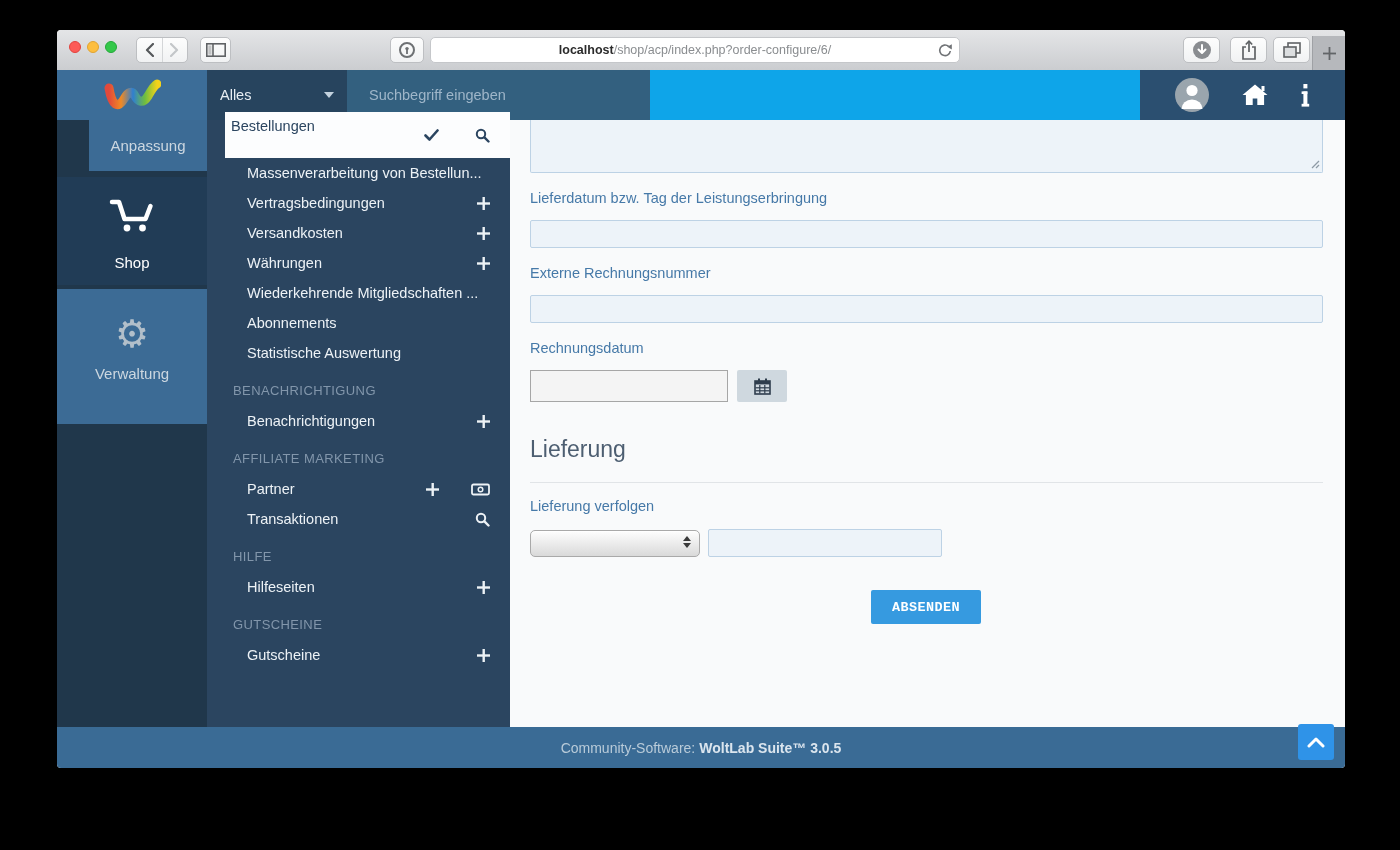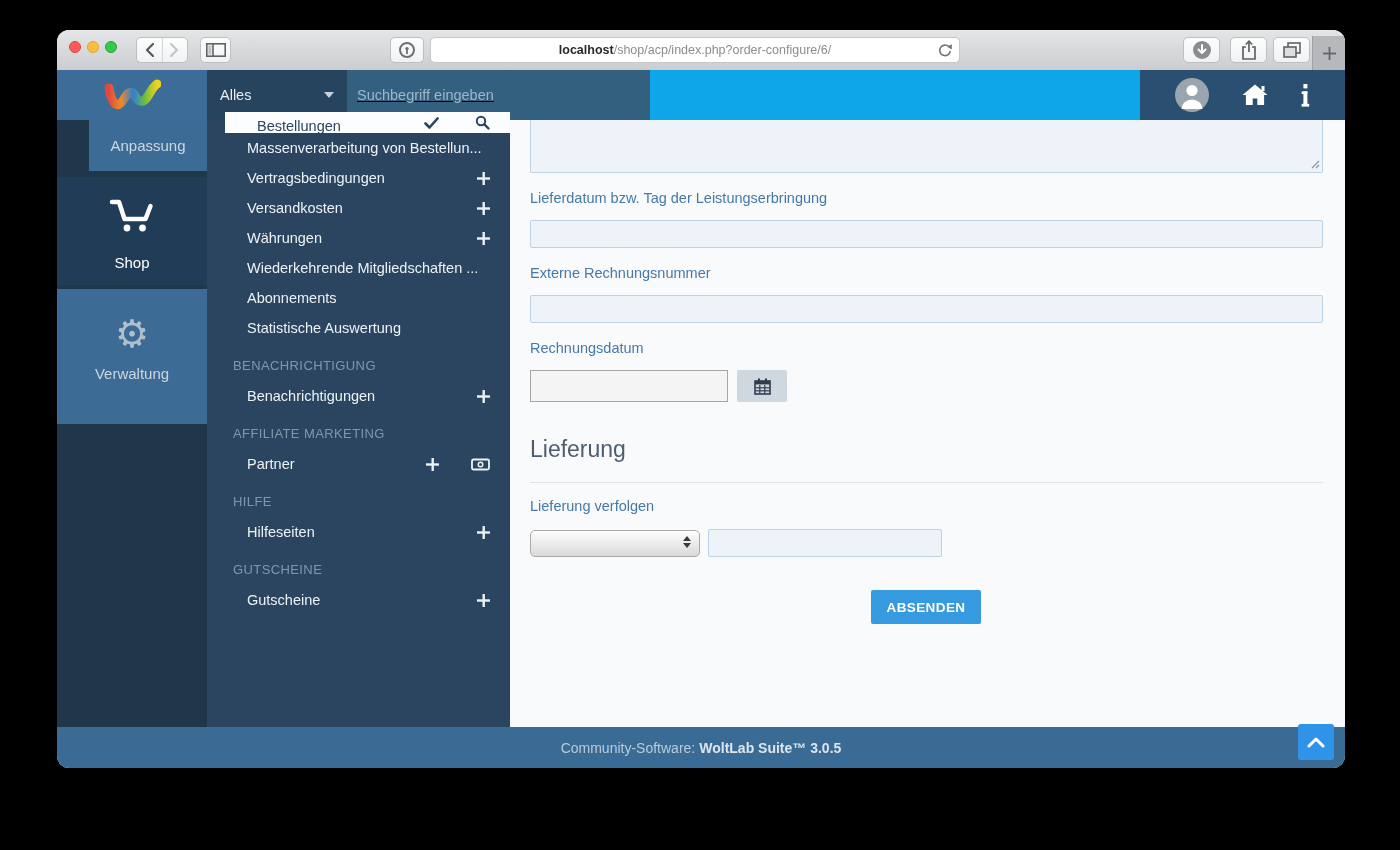--- a/index.html
+++ b/index.html
@@ -1,18 +1,18 @@
 <!DOCTYPE html>
 <html><head>
 <meta charset="utf-8">
 <style>
   html,body{margin:0;padding:0;background:#000;}
   body{width:1400px;height:850px;overflow:hidden;font-family:"Liberation Sans",sans-serif;}
   .canvas{position:relative;width:1400px;height:850px;background:#000;}
-  .window{position:absolute;left:57px;top:30px;width:1288px;height:738px;border-radius:12px;overflow:hidden;background:#f9fafb;box-shadow:0 10px 40px rgba(0,0,0,.7);}
+  .window{position:absolute;left:57px;top:30px;width:1288px;height:738px;border-radius:4px;overflow:hidden;background:#f9fafb;box-shadow:0 10px 40px rgba(0,0,0,.7);}
 
   
   .toolbar{position:absolute;top:0;left:0;right:0;height:40px;background:linear-gradient(#e4e5e7,#cbcdd0);border-bottom:1px solid #a7a9ac;}
   .tl{position:absolute;top:11px;width:12px;height:12px;border-radius:50%;}
   .tl.red{left:12px;background:#fc5b57;border:1px solid #e2433e;box-sizing:border-box;}
   .tl.yellow{left:30px;background:#fdbe3f;border:1px solid #e0a432;box-sizing:border-box;}
   .tl.green{left:48px;background:#34c84a;border:1px solid #25a83a;box-sizing:border-box;}
   .tbtn{position:absolute;top:7px;height:26px;background:linear-gradient(#fdfdfd,#f1f2f3);border:1px solid #bdbfc2;border-radius:5px;box-sizing:border-box;display:flex;align-items:center;justify-content:center;}
   .navgroup{left:79px;width:52px;padding:0;}
   .navgroup .half{flex:1;display:flex;align-items:center;justify-content:center;height:100%;}
@@ -26,63 +26,63 @@
   .b-share{left:1173px;width:37px;}
   .b-tabs{left:1216px;width:37px;}
   .b-plus{position:absolute;right:0;top:6px;width:32px;height:34px;background:#b6b8bc;border-left:1px solid #9fa1a5;display:flex;align-items:center;justify-content:center;color:#626568;font-size:22px;font-weight:400;}
 
   
   .acp-header{position:absolute;top:40px;left:0;right:0;height:50px;background:#0ea5e9;z-index:1;}
   .hsec{position:absolute;top:0;height:50px;display:flex;align-items:center;}
   .h-logo{left:0;width:150px;background:#3c6d98;justify-content:center;}
   .h-scope{left:150px;width:140px;background:#27445e;padding:0 13px;box-sizing:border-box;color:#e8eef3;font-size:14.5px;justify-content:space-between;cursor:pointer;}
   .caret-down{width:0;height:0;border-left:5px solid transparent;border-right:5px solid transparent;border-top:6px solid #c3d2de;}
-  .h-search{left:290px;width:303px;background:#33607f;padding:0 8px;box-sizing:border-box;text-decoration:underline;}
+  .h-search{left:290px;width:303px;background:#33607f;padding:0 20px;box-sizing:border-box;}
   .h-search input{background:transparent;border:none;outline:none;color:#cfdce6;font-size:14.5px;width:100%;font-family:"Liberation Sans",sans-serif;}
   .h-search input::placeholder{color:#9fb6c9;opacity:1;}
   .h-user{right:0;width:205px;background:#2b4f70;justify-content:space-around;padding:0 18px;box-sizing:border-box;}
   .h-user .uicn{display:flex;align-items:center;justify-content:center;cursor:pointer;}
 
   
   .sidebar{position:absolute;left:0;top:90px;width:150px;bottom:41px;background:#20374b;}
   .tile{position:absolute;left:0;right:0;text-align:center;cursor:pointer;}
   .tile .tlabel{color:#ccd7e0;font-size:15px;}
   .t-anpassung{top:0;height:51px;background:#3c6b95;display:flex;align-items:center;justify-content:center;margin-left:32px;}
   .t-shop{top:57px;height:108px;background:#213c56;}
   .t-shop .tlabel{color:#fff;position:absolute;bottom:14px;left:0;right:0;}
   .t-shop svg{margin-top:20px;}
   .t-verwaltung{top:169px;height:135px;background:#3c6b95;}
   .t-verwaltung .gear{font-family:"DejaVu Sans",sans-serif;font-size:38px;color:#b2bfca;line-height:1;display:block;margin-top:26px;}
   .t-verwaltung .tlabel{display:block;margin-top:12px;}
 
   
   .menu{position:absolute;left:150px;top:90px;width:303px;bottom:41px;background:#2b4560;z-index:2;}
   .mrow{position:relative;height:30px;line-height:30px;padding-left:40px;color:#edf2f6;font-size:14.5px;cursor:pointer;box-sizing:border-box;white-space:nowrap;}
-  .mrow.active{height:21px;line-height:29px;margin-top:-8px;margin-left:18px;padding-left:32px;background:#fcfdfe;color:#2b4560;}
+  .mrow.active{height:46px;line-height:29px;margin-top:-8px;margin-left:18px;padding-left:6px;background:#fcfdfe;color:#2b4560;}
   .mhead{height:30px;line-height:30px;margin-top:8px;padding-left:26px;color:#8296ab;font-size:13px;letter-spacing:.4px;white-space:nowrap;}
   .ico{position:absolute;top:0;height:100%;display:flex;align-items:center;color:currentColor;}
   .ico-outer{right:20px;}
   .ico-inner{right:71px;}
 
   
   .content{position:absolute;left:453px;top:90px;width:860px;bottom:41px;background:#f9fafb;}
   .flabel{position:absolute;left:20px;color:#4679a8;font-size:14.5px;}
   .tin{position:absolute;left:20px;width:793px;height:28px;background:#edf3f9;border:1px solid #bdd2e5;border-radius:2px;box-sizing:border-box;font-size:14px;padding:0 8px;color:#333;font-family:"Liberation Sans",sans-serif;}
   .notes{top:0;height:53px;border-top:none;border-radius:0 0 2px 2px;resize:none;}
   .rhandle{position:absolute;left:800px;top:39px;}
   .date-in{position:absolute;left:20px;top:250px;width:198px;height:32px;background:#f4f4f4;border:1px solid #a6a6a6;box-sizing:border-box;font-size:14px;padding:0 8px;font-family:"Liberation Sans",sans-serif;}
   .calbtn{position:absolute;left:227px;top:250px;width:50px;height:32px;background:#cfd8df;border:none;border-radius:2px;display:flex;align-items:center;justify-content:center;cursor:pointer;}
   .h2{position:absolute;left:20px;top:316px;font-size:23px;font-weight:300;color:#4d5e71;}
   .hrule{position:absolute;left:20px;top:362px;width:793px;border-top:1px solid #e1e4e7;}
   .selbox{position:absolute;left:20px;top:410px;width:170px;height:27px;background:linear-gradient(#fefefe,#d9d9d9);border:1px solid #a9a9a9;border-radius:5px;box-sizing:border-box;cursor:pointer;box-shadow:inset 0 1px 0 rgba(255,255,255,.8);}
   .selbox .steppers{position:absolute;right:8px;top:5px;display:flex;flex-direction:column;gap:2px;align-items:center;}
   .tri-up{width:0;height:0;border-left:4px solid transparent;border-right:4px solid transparent;border-bottom:5px solid #3a3a3a;}
   .tri-dn{width:0;height:0;border-left:4px solid transparent;border-right:4px solid transparent;border-top:5px solid #3a3a3a;}
   .track-in{position:absolute;left:198px;top:409px;width:234px;height:28px;}
-  .submit{position:absolute;left:361px;top:470px;width:110px;height:34px;background:#369ae0;color:#fff;border:none;border-radius:2px;font-size:13.5px;font-weight:600;letter-spacing:.4px;cursor:pointer;font-family:Liberation Sans, sans-serif;}
+  .submit{position:absolute;left:361px;top:470px;width:110px;height:34px;background:#369ae0;color:#fff;border:none;border-radius:2px;font-size:13.5px;font-weight:600;letter-spacing:.4px;cursor:pointer;font-family:Liberation Mono, monospace;}
 
   
   .footer{position:absolute;left:0;right:0;bottom:0;height:41px;background:#3a6b95;color:#b9cbd9;font-size:14px;display:flex;align-items:center;justify-content:center;}
   .footer b{color:#dbe5ee;font-weight:700;margin-left:4px;}
   .totop{position:absolute;right:11px;bottom:8px;width:36px;height:36px;background:#2f93e8;border:none;border-radius:3px;display:flex;align-items:center;justify-content:center;cursor:pointer;z-index:3;}
 </style>
 </head>
 <body>
 
 <div class="canvas">
@@ -291,20 +291,29 @@
               <rect x="0" y="5.3" width="13" height="2.4" fill="currentColor"></rect>
             </svg>
           </span>
       <span class="ico ico-outer">
             <svg width="19" height="13">
               <rect x="1" y="1.5" width="17" height="10" rx="1.5" fill="none" stroke="currentColor" stroke-width="1.8"></rect>
               <circle cx="9.5" cy="6.5" r="2.3" fill="none" stroke="currentColor" stroke-width="1.5"></circle>
             </svg>
           </span>
     </div>
+    <div class="mrow">
+      <span>Transaktionen</span>
+      <span class="ico ico-outer">
+            <svg width="15" height="15">
+              <circle cx="6" cy="6" r="4.2" fill="none" stroke="currentColor" stroke-width="2"></circle>
+              <line x1="9.4" y1="9.4" x2="13.5" y2="13.5" stroke="currentColor" stroke-width="2.4" stroke-linecap="round"></line>
+            </svg>
+          </span>
+    </div>
 
     <div class="mhead">HILFE</div>
     <div class="mrow">
       <span>Hilfeseiten</span>
       <span class="ico ico-outer">
             <svg width="13" height="13">
               <rect x="5.5" y="0" width="2.4" height="13" fill="currentColor"></rect>
               <rect x="0" y="5.3" width="13" height="2.4" fill="currentColor"></rect>
             </svg>
           </span>

